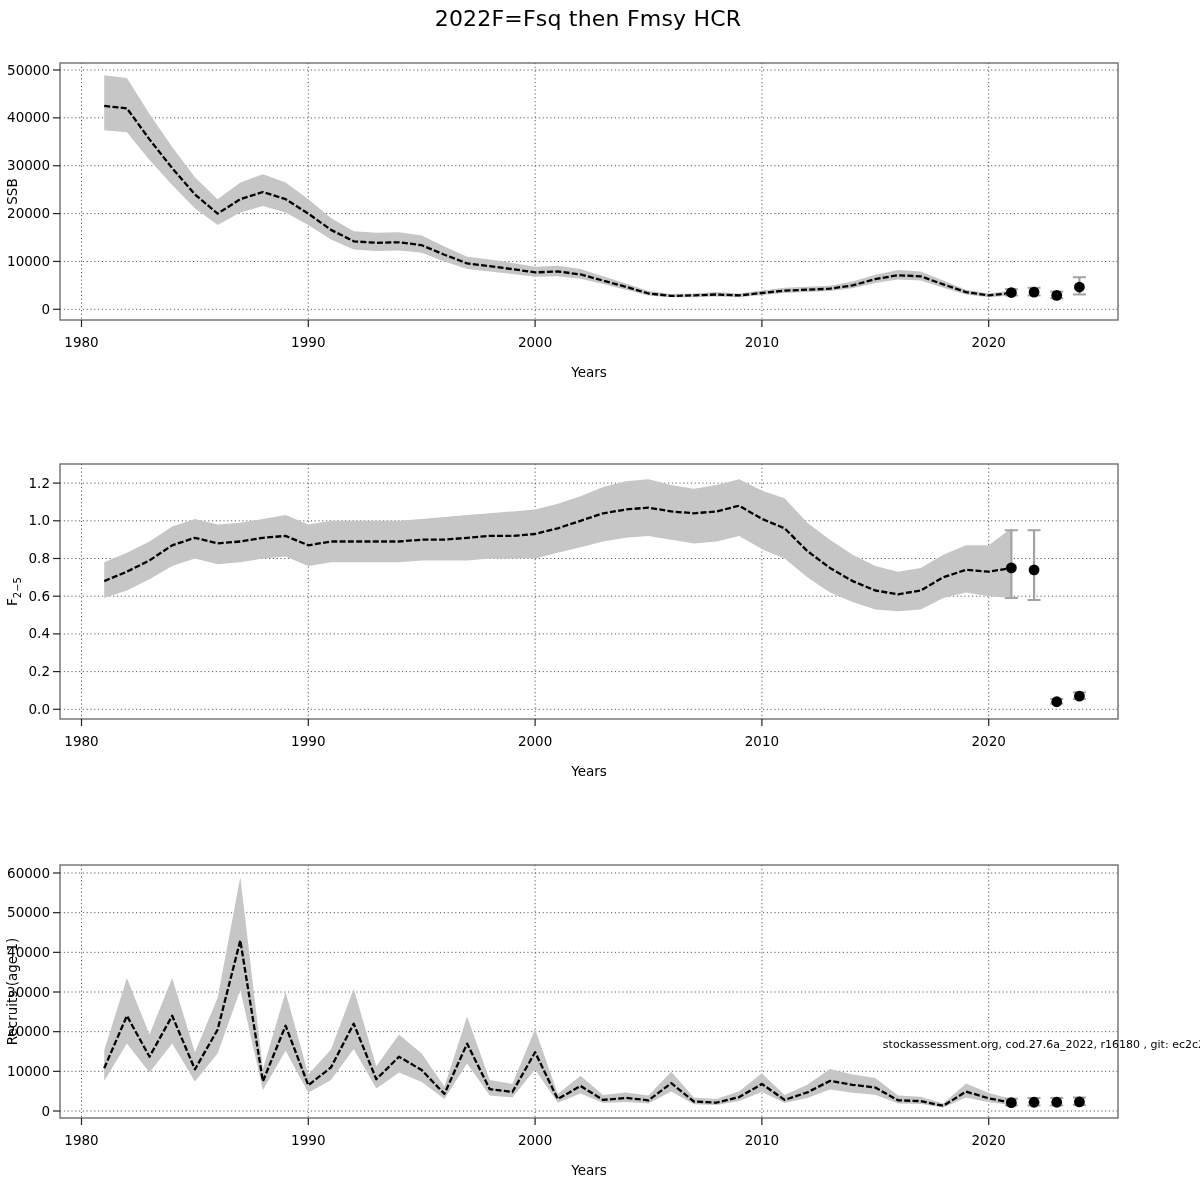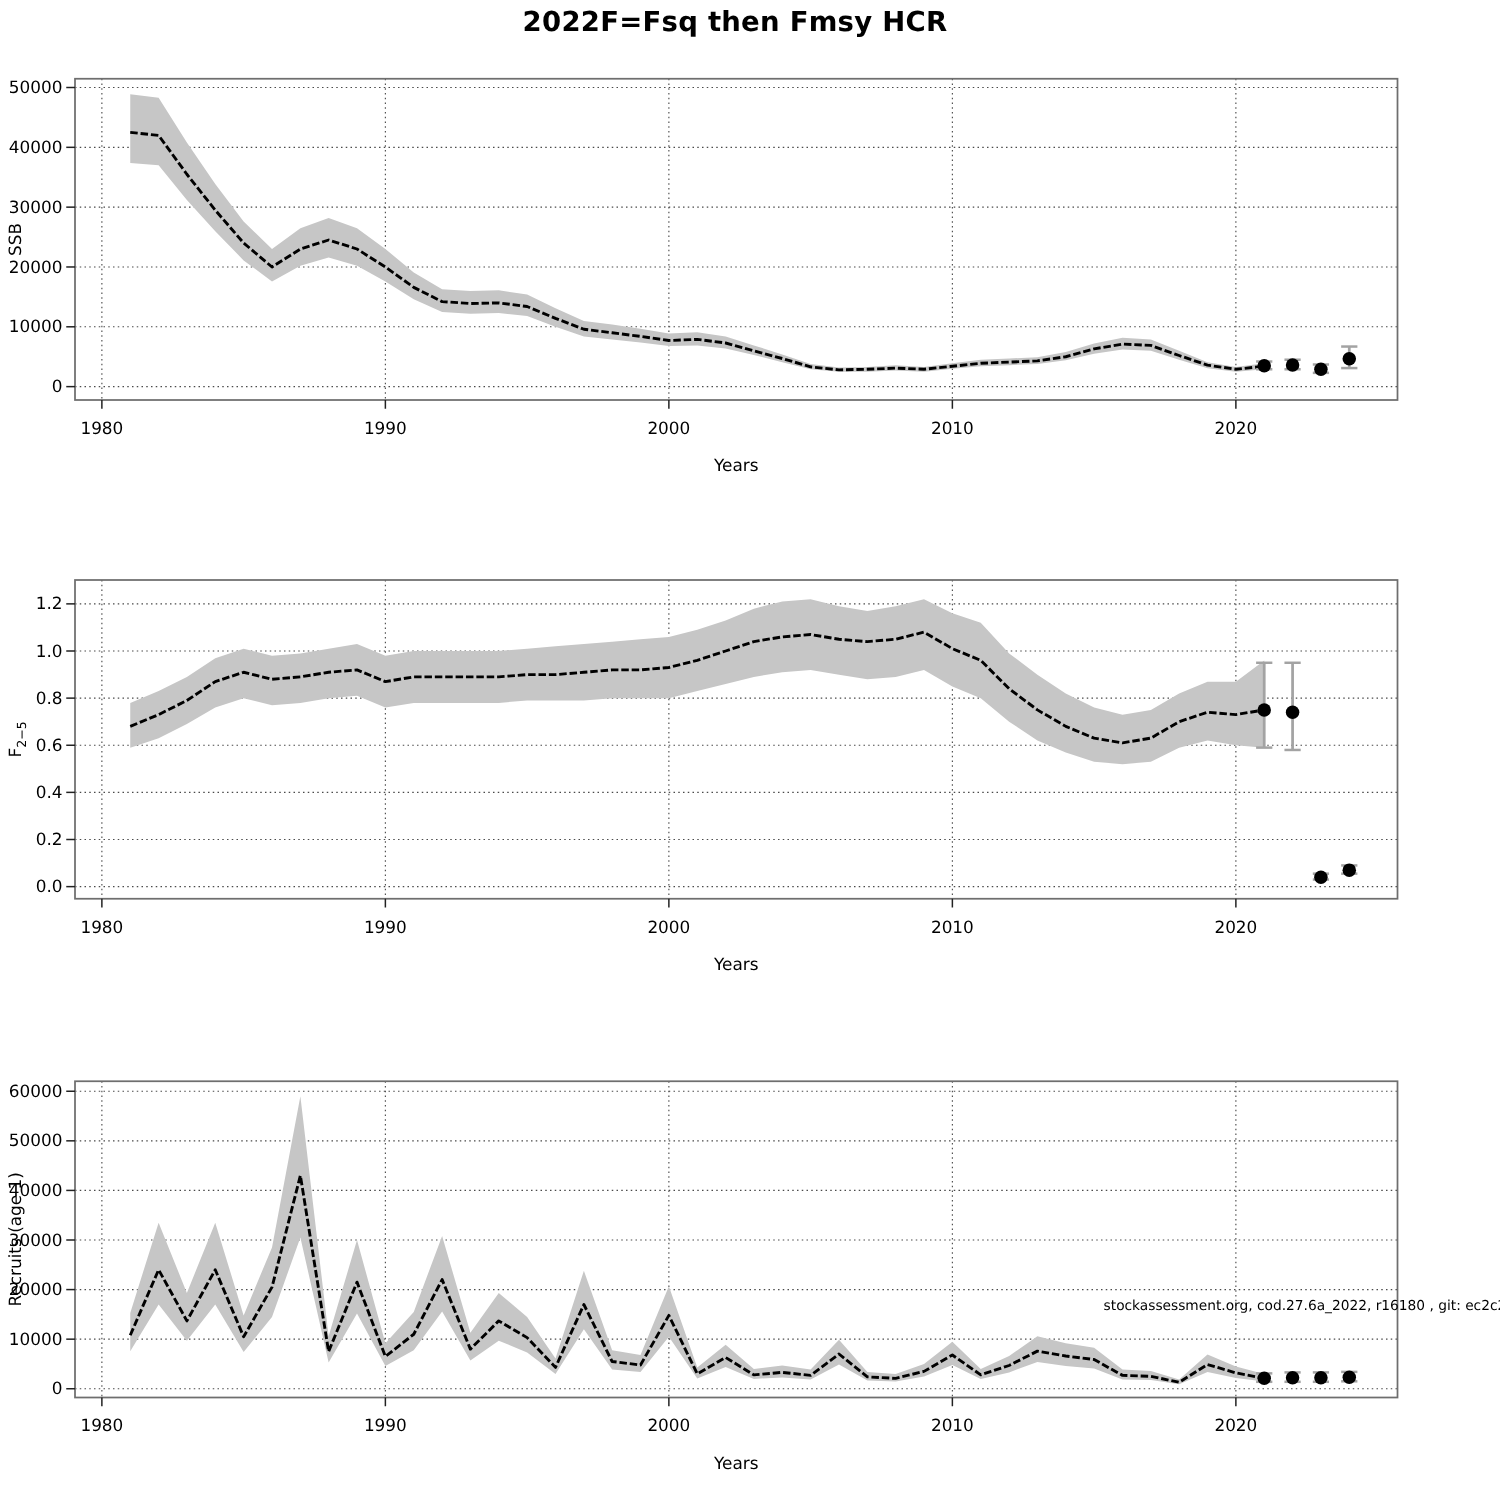--- a/index.html
+++ b/index.html
@@ -1,19 +1,19 @@
 <!DOCTYPE html>
 <html><head>
 <meta charset="utf-8">
 <style>
   html,body{margin:0;padding:0;background:#ffffff;}
   .page{position:relative;width:1200px;height:1200px;background:#ffffff;overflow:hidden;
         font-family:"DejaVu Sans","Liberation Sans",sans-serif;}
   .title{position:absolute;top:6px;left:0;width:1176px;text-align:center;
-         font-size:22px;font-weight:bold;color:#000;letter-spacing:.2px;}
+         font-size:22px;font-weight:normal;color:#000;letter-spacing:.2px;}
   svg{position:absolute;left:0;}
   #panel-ssb{top:0;}
   #panel-f{top:400px;}
   #panel-rec{top:800px;}
   text{font-family:"DejaVu Sans","Liberation Sans",sans-serif;fill:#000;}
 </style>
 </head>
 <body>
 
 <div class="page">

